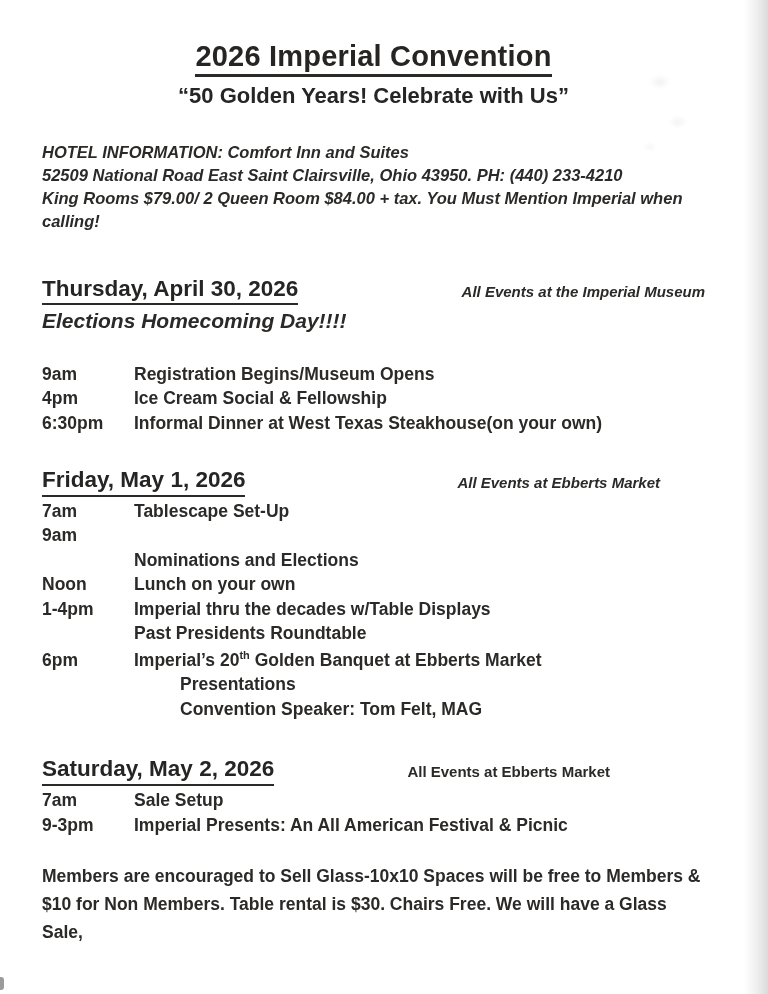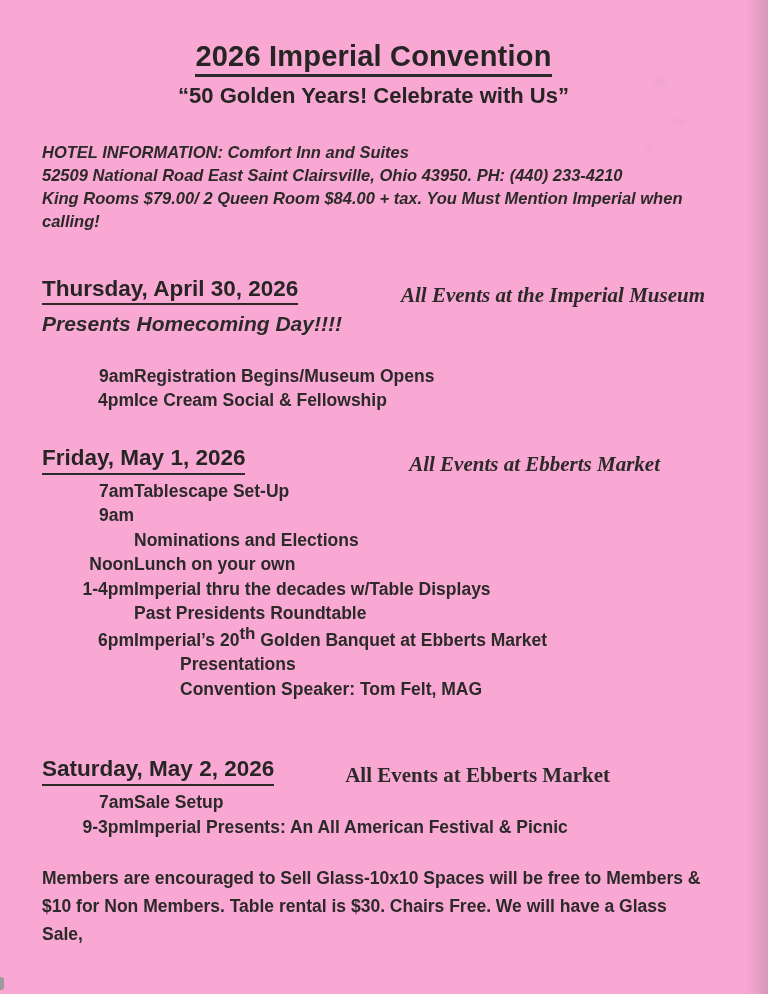--- a/index.html
+++ b/index.html
@@ -5,21 +5,21 @@
   html,body{margin:0;padding:0;}
   body{
     width:768px;height:994px;
     background:#e8e8e8;
     font-family:"Liberation Sans","DejaVu Sans",sans-serif;
     -webkit-font-smoothing:antialiased;
   }
   .page{
     position:relative;
     width:768px;height:994px;
-    background:#f9a8d4;
+    background:#ffffff;
     overflow:hidden;
     color:#2b2a28;
   }
   
   .scan-edge{
     position:absolute;top:0;right:0;width:24px;height:100%;
     background:linear-gradient(to right, rgba(90,90,90,0) 0%, rgba(90,90,90,0.10) 55%, rgba(90,90,90,0.22) 100%);
     pointer-events:none;
   }
   .scan-ghost{
@@ -60,46 +60,45 @@
   
   .day-heading-row{display:flex;align-items:flex-start;}
   .day-heading{
     display:inline-block;
     font-size:22.5px;font-weight:700;line-height:1.1;
     border-bottom:2.5px solid #2b2a28;padding-bottom:2px;
     color:#262524;
   }
   .location-note{
     margin-left:auto;
-    font-size:21px;font-weight:700;
+    font-size:15px;font-weight:700;
     padding-top:6px;
-    font-family:Liberation Serif, serif;
   }
   .location-note.italic{font-style:italic;}
   .note-right-thu{margin-right:0px;}
   .note-right-fri{margin-right:45px;}
   .note-right-sat{margin-right:95px;}
   .day-subheading{
     font-size:21px;font-weight:700;font-style:italic;
     margin-top:4px;line-height:1.15;
   }
 
   .events{font-size:17.5px;font-weight:700;line-height:24.5px;}
   .event-row{display:flex;}
-  .time-col{width:92px;flex:0 0 92px;text-align:right;}
+  .time-col{width:92px;flex:0 0 92px;}
   .desc-col{flex:1;}
   .sub-indent{padding-left:46px;}
-  sup.ord{font-size:17px;vertical-align:super;line-height:0;}
+  sup.ord{font-size:11px;vertical-align:super;line-height:0;}
 
   .sec-thursday{margin-top:44px;}
   .sec-thursday .events{margin-top:28px;}
   .sec-friday{margin-top:33px;}
   .sec-friday .events{margin-top:2px;}
   .banquet-block{margin-top:26px;}
-  .sec-saturday{margin-top:56px;}
+  .sec-saturday{margin-top:36px;}
   .sec-saturday .events{margin-top:2px;}
 
   .footer-note{
     margin-top:25px;
     font-size:17.5px;font-weight:700;line-height:28px;
   }
 </style>
 </head>
 <body>
 
@@ -118,29 +117,33 @@
         <div>52509 National Road East Saint Clairsville, Ohio 43950. PH: (440) 233-4210</div>
         <div>King Rooms $79.00/ 2 Queen Room $84.00 + tax. You Must Mention Imperial when calling!</div>
       </div>
     </div>
 
     <div class="sec-thursday">
       <div class="day-heading-row">
         <span class="day-heading">Thursday, April 30, 2026</span>
         <span class="location-note italic note-right-thu">All Events at the Imperial Museum</span>
       </div>
-      <div class="day-subheading">Presents Homecoming Day!!!!</div>
+      <div class="day-subheading">Elections Homecoming Day!!!!</div>
       <div class="events">
         <div class="event-row">
           <div class="time-col">9am</div>
           <div class="desc-col">Registration Begins/Museum Opens</div>
         </div>
         <div class="event-row">
           <div class="time-col">4pm</div>
           <div class="desc-col">Ice Cream Social &amp; Fellowship</div>
+        </div>
+        <div class="event-row">
+          <div class="time-col">6:30pm</div>
+          <div class="desc-col">Informal Dinner at West Texas Steakhouse(on your own)</div>
         </div>
       </div>
     </div>
 
     <div class="sec-friday">
       <div class="day-heading-row">
         <span class="day-heading">Friday, May 1, 2026</span>
         <span class="location-note italic note-right-fri">All Events at Ebberts Market</span>
       </div>
       <div class="events">

